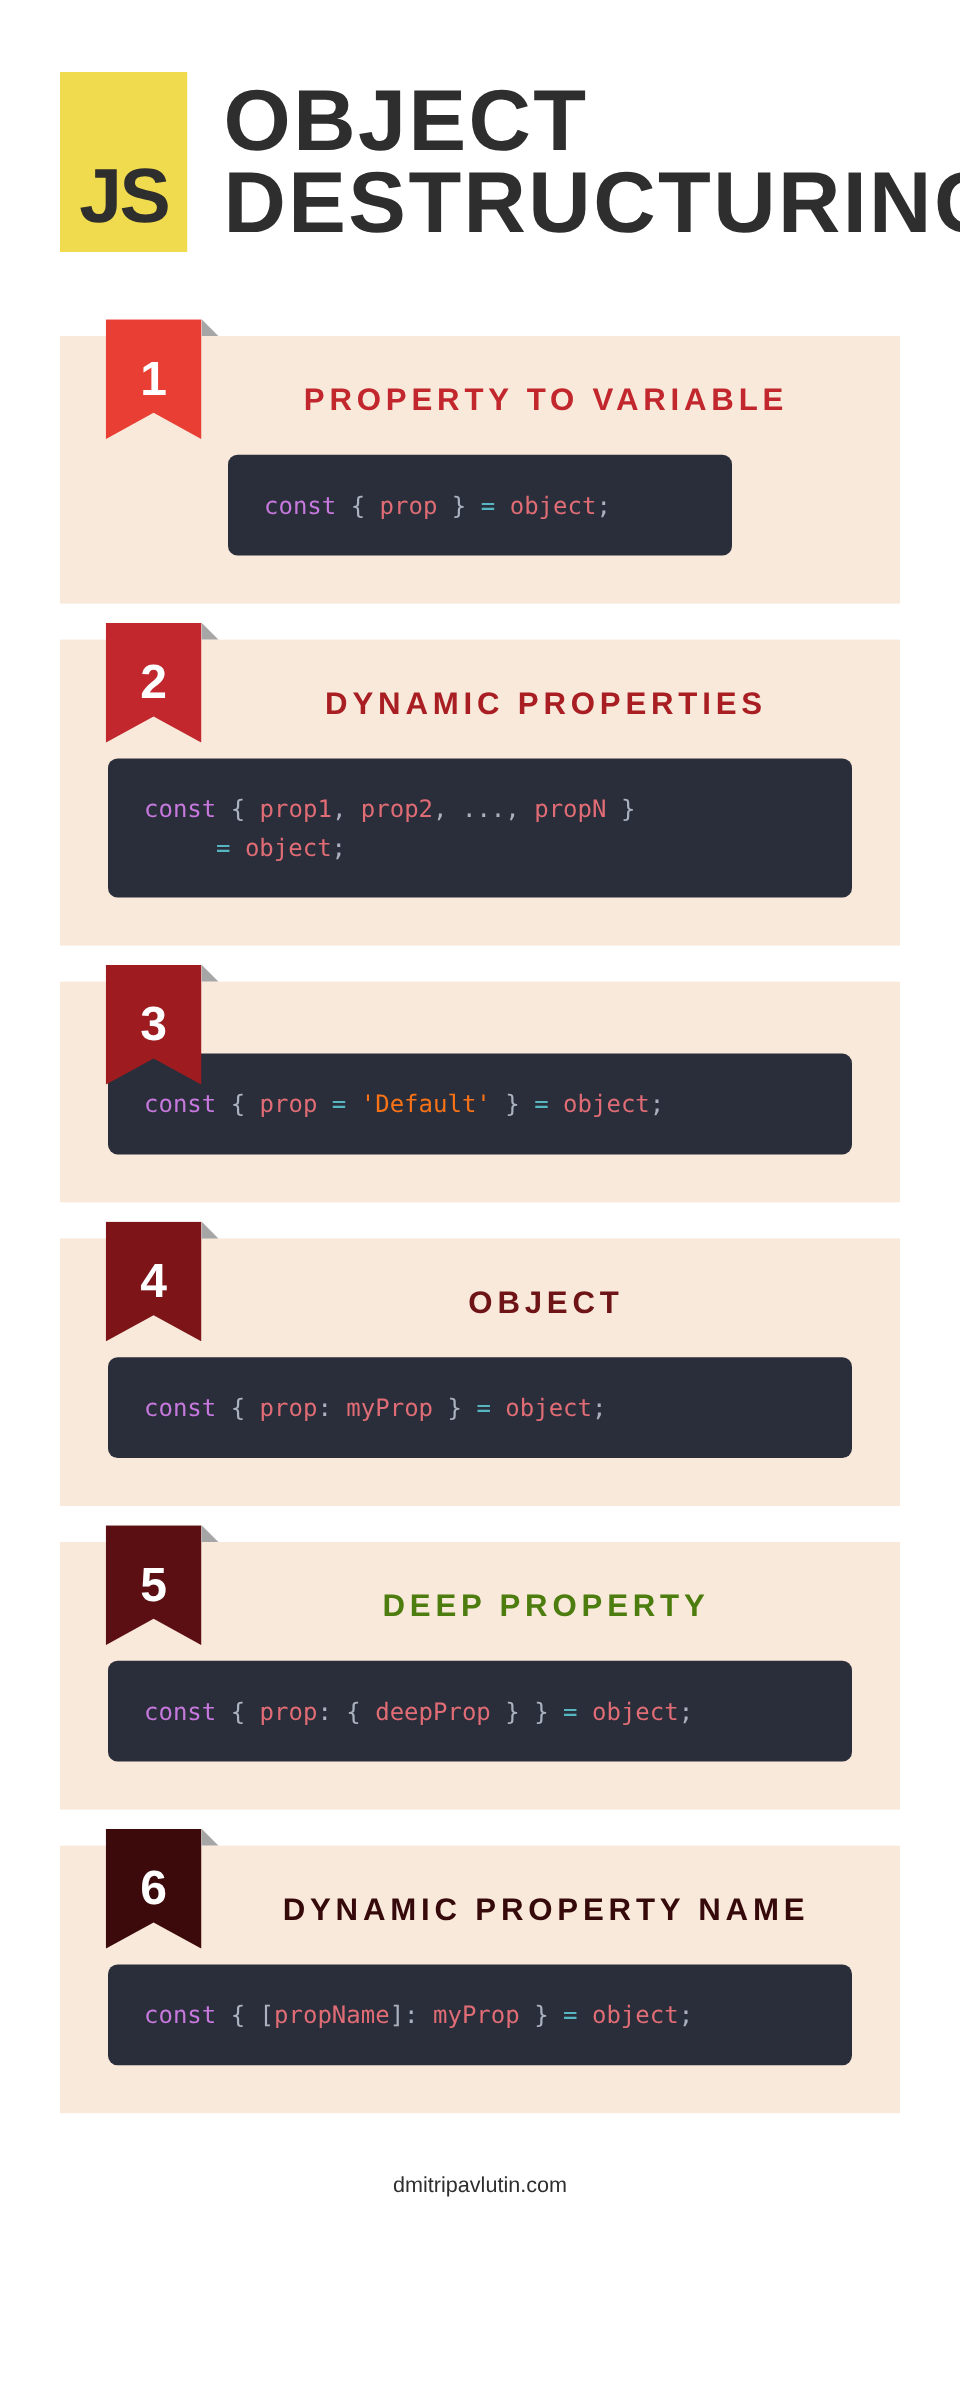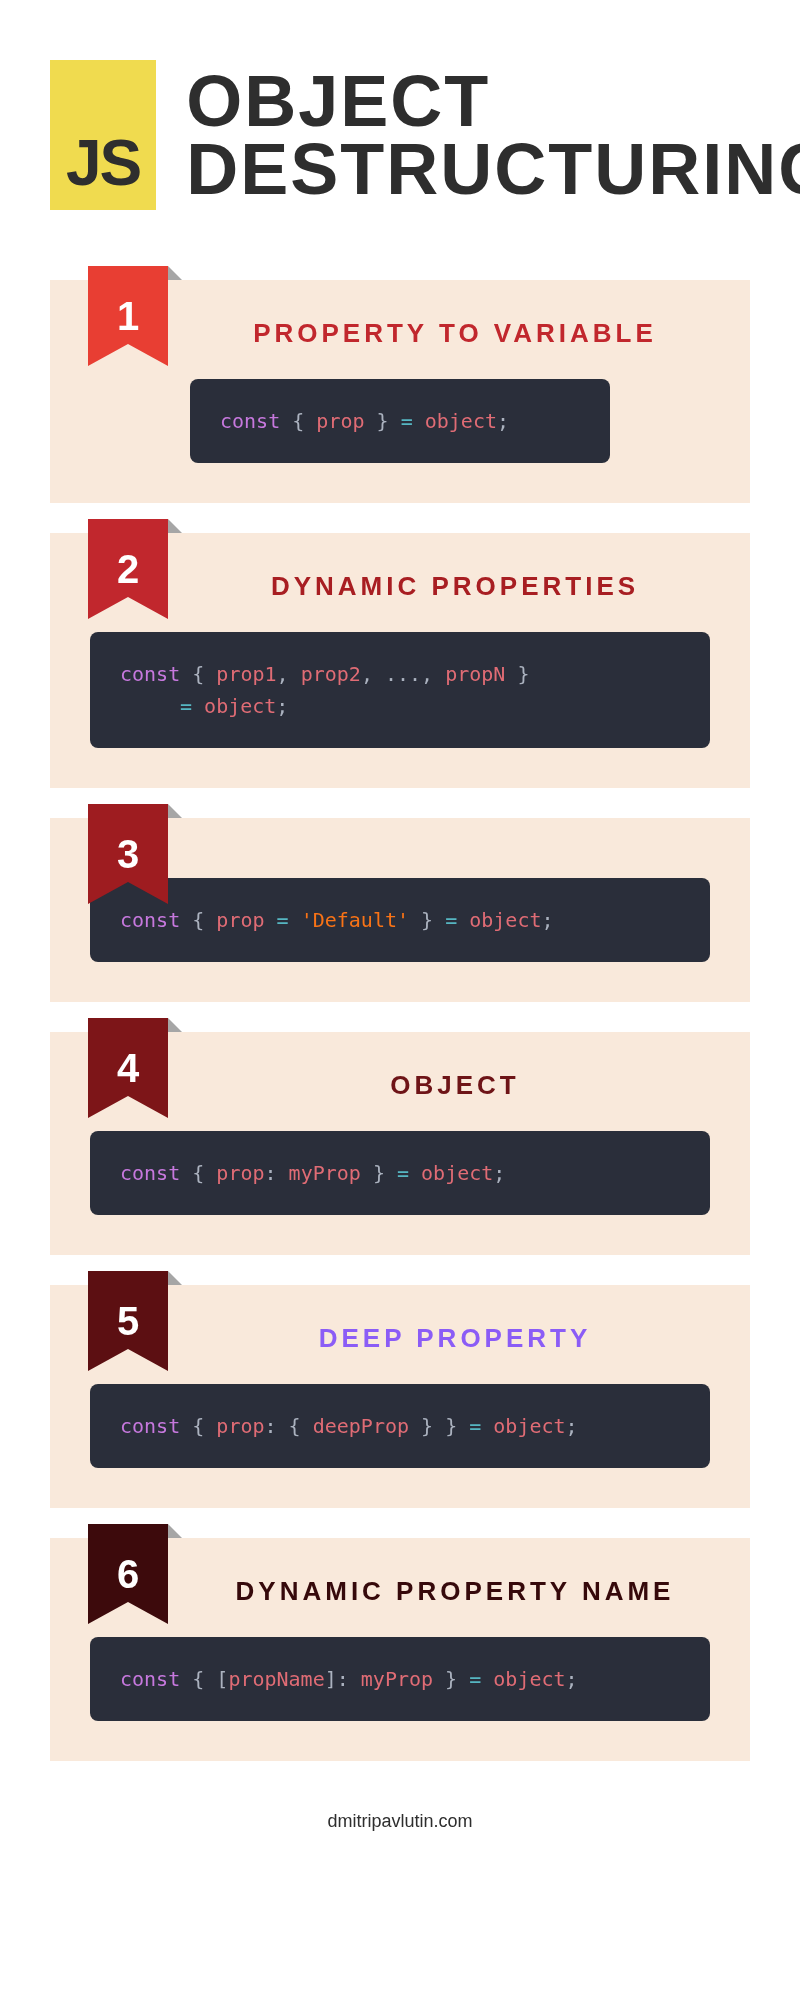--- a/index.html
+++ b/index.html
@@ -150,21 +150,21 @@
         <div class="ribbon" style="background: rgb(125, 21, 24);">4</div>
       </div>
       <div class="section-title" style="color: rgb(110, 20, 23);">OBJECT</div>
       <div class="code"><span class="kw">const </span><span class="punct">{ </span><span class="token">prop</span><span class="punct">: </span><span class="token">myProp</span><span class="punct"> } </span><span class="eq">= </span><span class="token">object</span><span class="punct">;</span></div>
     </div>
     <div class="card">
       <div class="ribbon-wrap">
         <div class="ribbon-fold"></div>
         <div class="ribbon" style="background: rgb(92, 15, 18);">5</div>
       </div>
-      <div class="section-title" style="color: #8b5cf6; text-align: center;">DEEP PROPERTY</div>
+      <div class="section-title" style="color: #4d7c0f; text-align: center;">DEEP PROPERTY</div>
       <div class="code"><span class="kw">const </span><span class="punct">{ </span><span class="token">prop</span><span class="punct">: { </span><span class="token">deepProp</span><span class="punct"> } } </span><span class="eq">= </span><span class="token">object</span><span class="punct">;</span></div>
     </div>
     <div class="card">
       <div class="ribbon-wrap">
         <div class="ribbon-fold"></div>
         <div class="ribbon" style="background: rgb(61, 10, 12);">6</div>
       </div>
       <div class="section-title" style="color: rgb(54, 9, 11);">DYNAMIC PROPERTY NAME</div>
       <div class="code"><span class="kw">const </span><span class="punct">{ [</span><span class="token">propName</span><span class="punct">]: </span><span class="token">myProp</span><span class="punct"> } </span><span class="eq">= </span><span class="token">object</span><span class="punct">;</span></div>
     </div>

